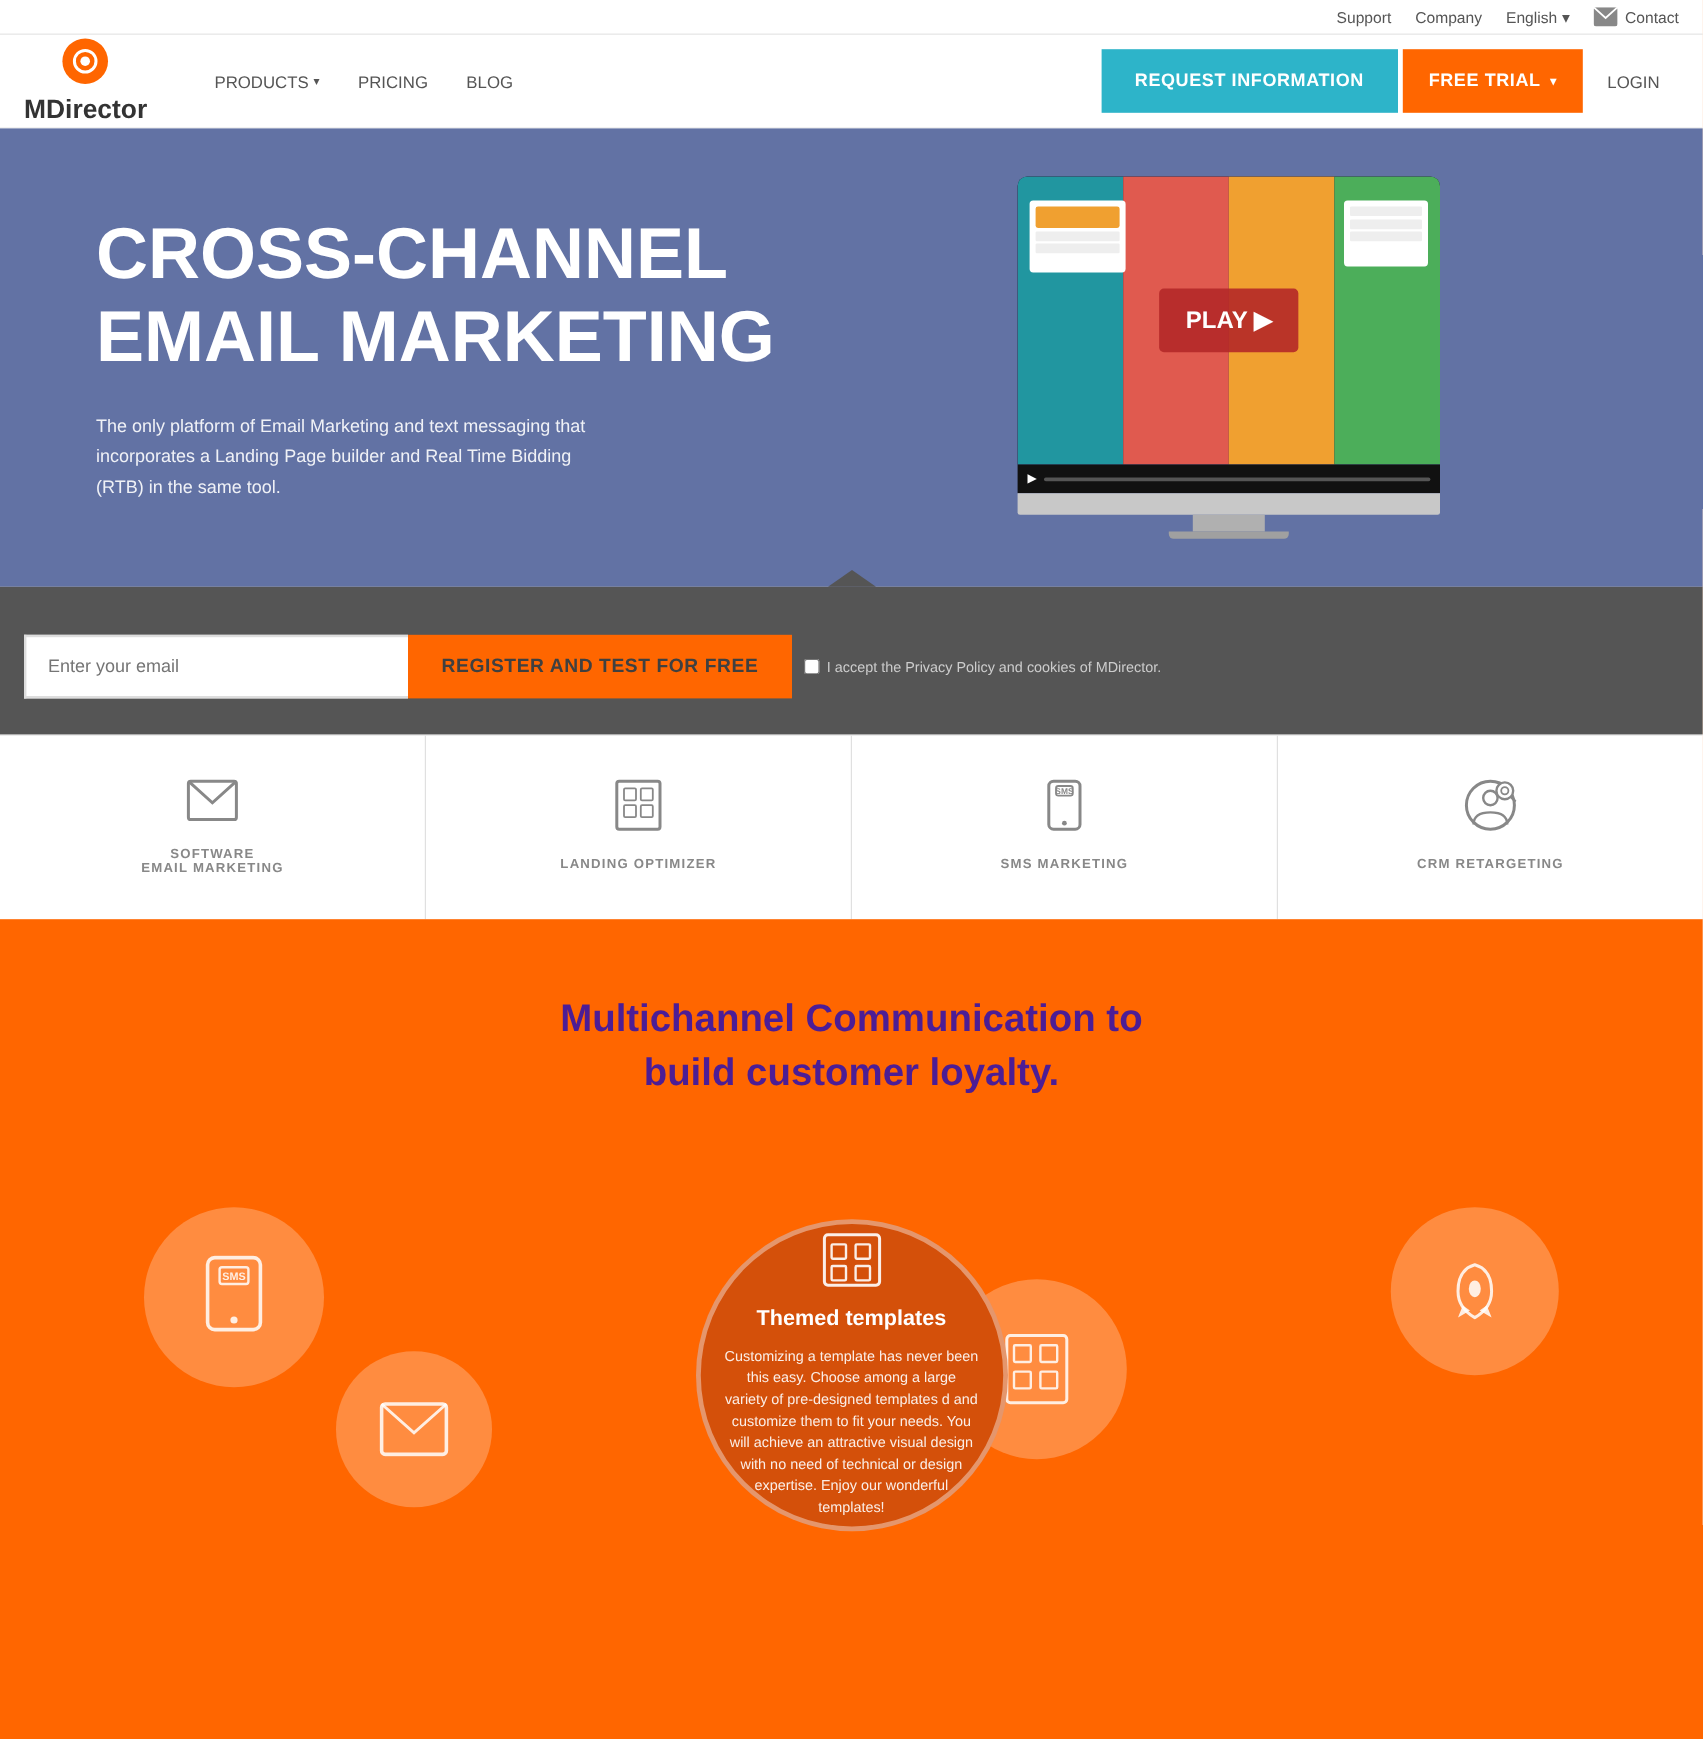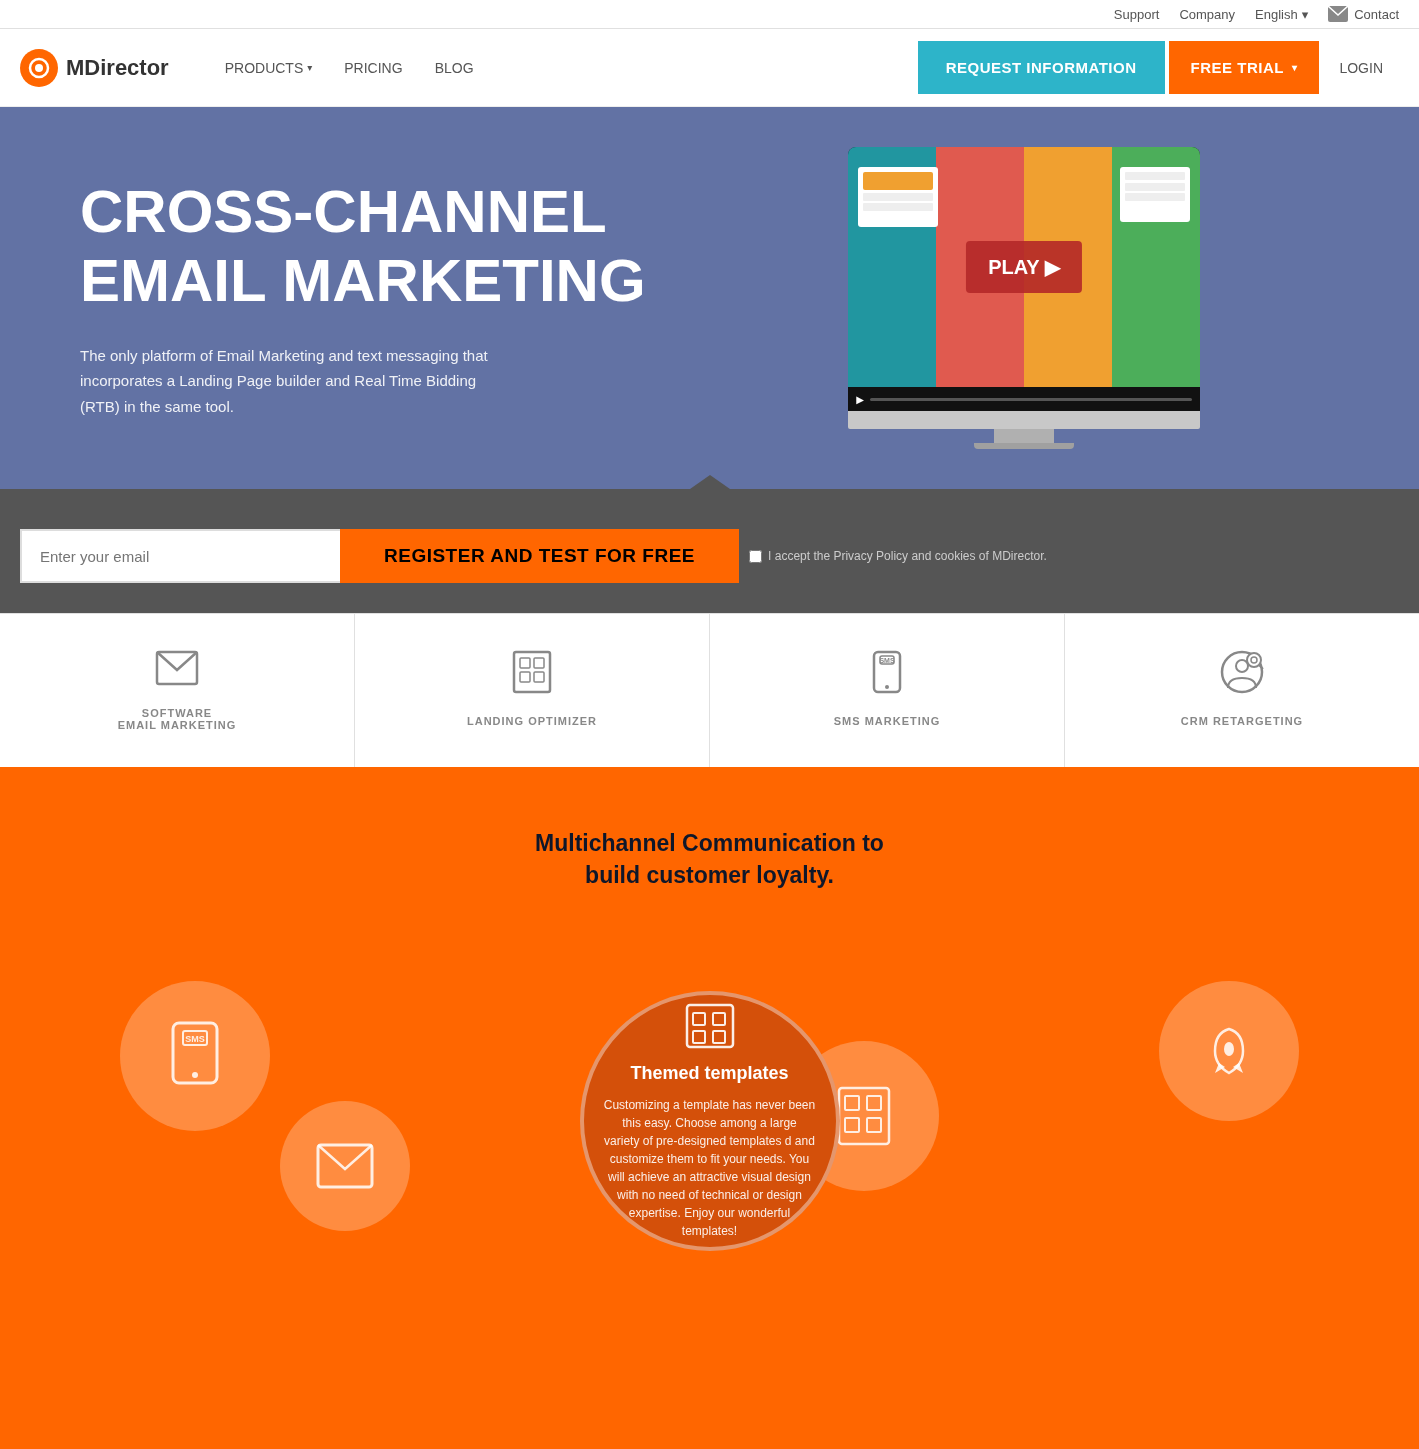--- a/index.html
+++ b/index.html
@@ -31,20 +31,21 @@
       display: flex;
       align-items: center;
       padding: 0 20px;
       height: 78px;
       border-bottom: 1px solid #eee;
       gap: 0;
     }
     .logo {
       display: flex; align-items: center; gap: 8px; margin-right: 40px;
       text-decoration: none;
+      flex-direction: column;
     }
     .logo-icon {
       width: 38px; height: 38px;
       background: #f60;
       border-radius: 50%;
       display: flex; align-items: center; justify-content: center;
       color: white; font-size: 18px; font-weight: bold;
     }
     .logo-text {
       font-size: 22px; font-weight: bold; color: #333;
@@ -220,24 +221,24 @@
       width: 320px;
       padding: 16px 18px;
       font-size: 15px;
       border: 2px solid #ddd;
       border-right: none;
       outline: none;
       color: #aaa;
     }
     .cta-btn {
       background: #f60;
-      color: #000000;
+      color: #404040;
       border: none;
-      padding: 16px 44px;
-      font-size: 19px;
+      padding: 16px 28px;
+      font-size: 16px;
       font-weight: bold;
       text-transform: uppercase;
       cursor: pointer;
       white-space: nowrap;
       letter-spacing: 0.5px;
     }
     .privacy-check {
       display: flex; align-items: center; gap: 6px;
       font-size: 12px; color: #ccc;
     }
@@ -273,22 +274,22 @@
 
     
     .orange-section {
       background: #f60;
       padding: 60px 40px 80px;
       text-align: center;
       position: relative;
       min-height: 620px;
     }
     .orange-section h2 {
-      font-size: 23px;
-      color: #0f172a;
+      font-size: 32px;
+      color: #4c1d95;
       font-weight: bold;
       margin-bottom: 8px;
       line-height: 1.4;
     }
     .circles-layout {
       position: relative;
       width: 100%;
       height: 500px;
       margin-top: 40px;
     }

